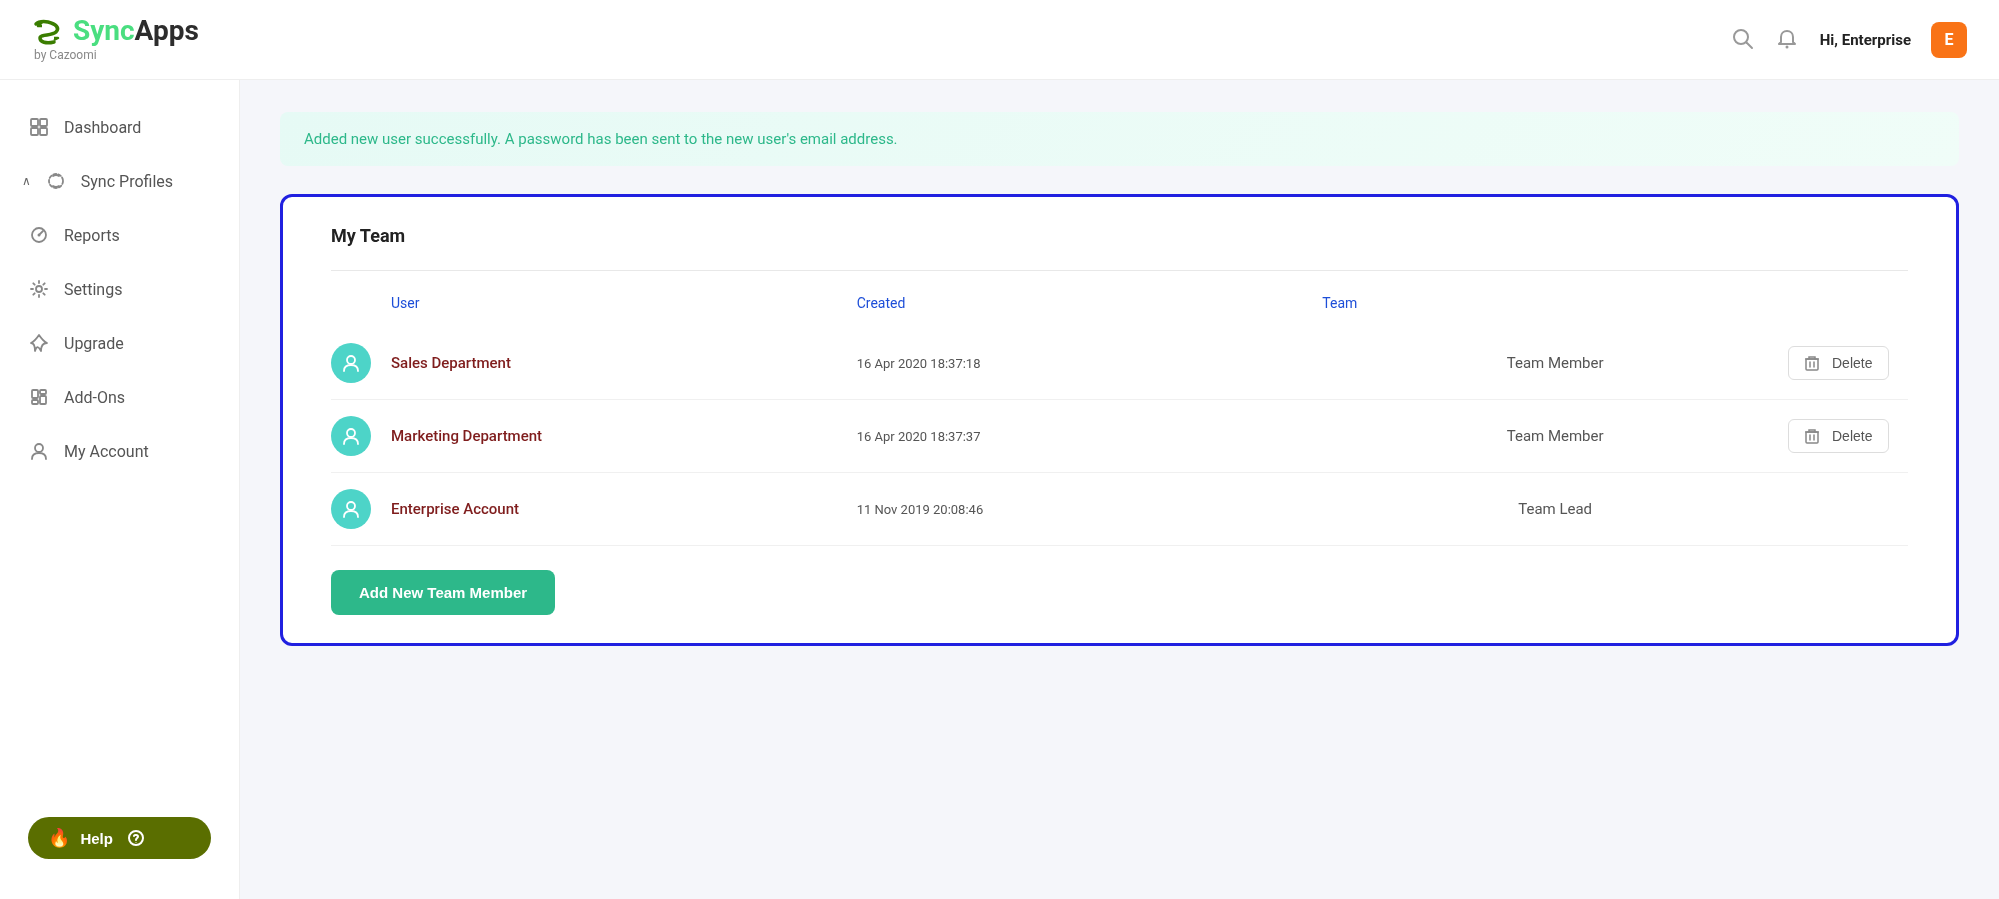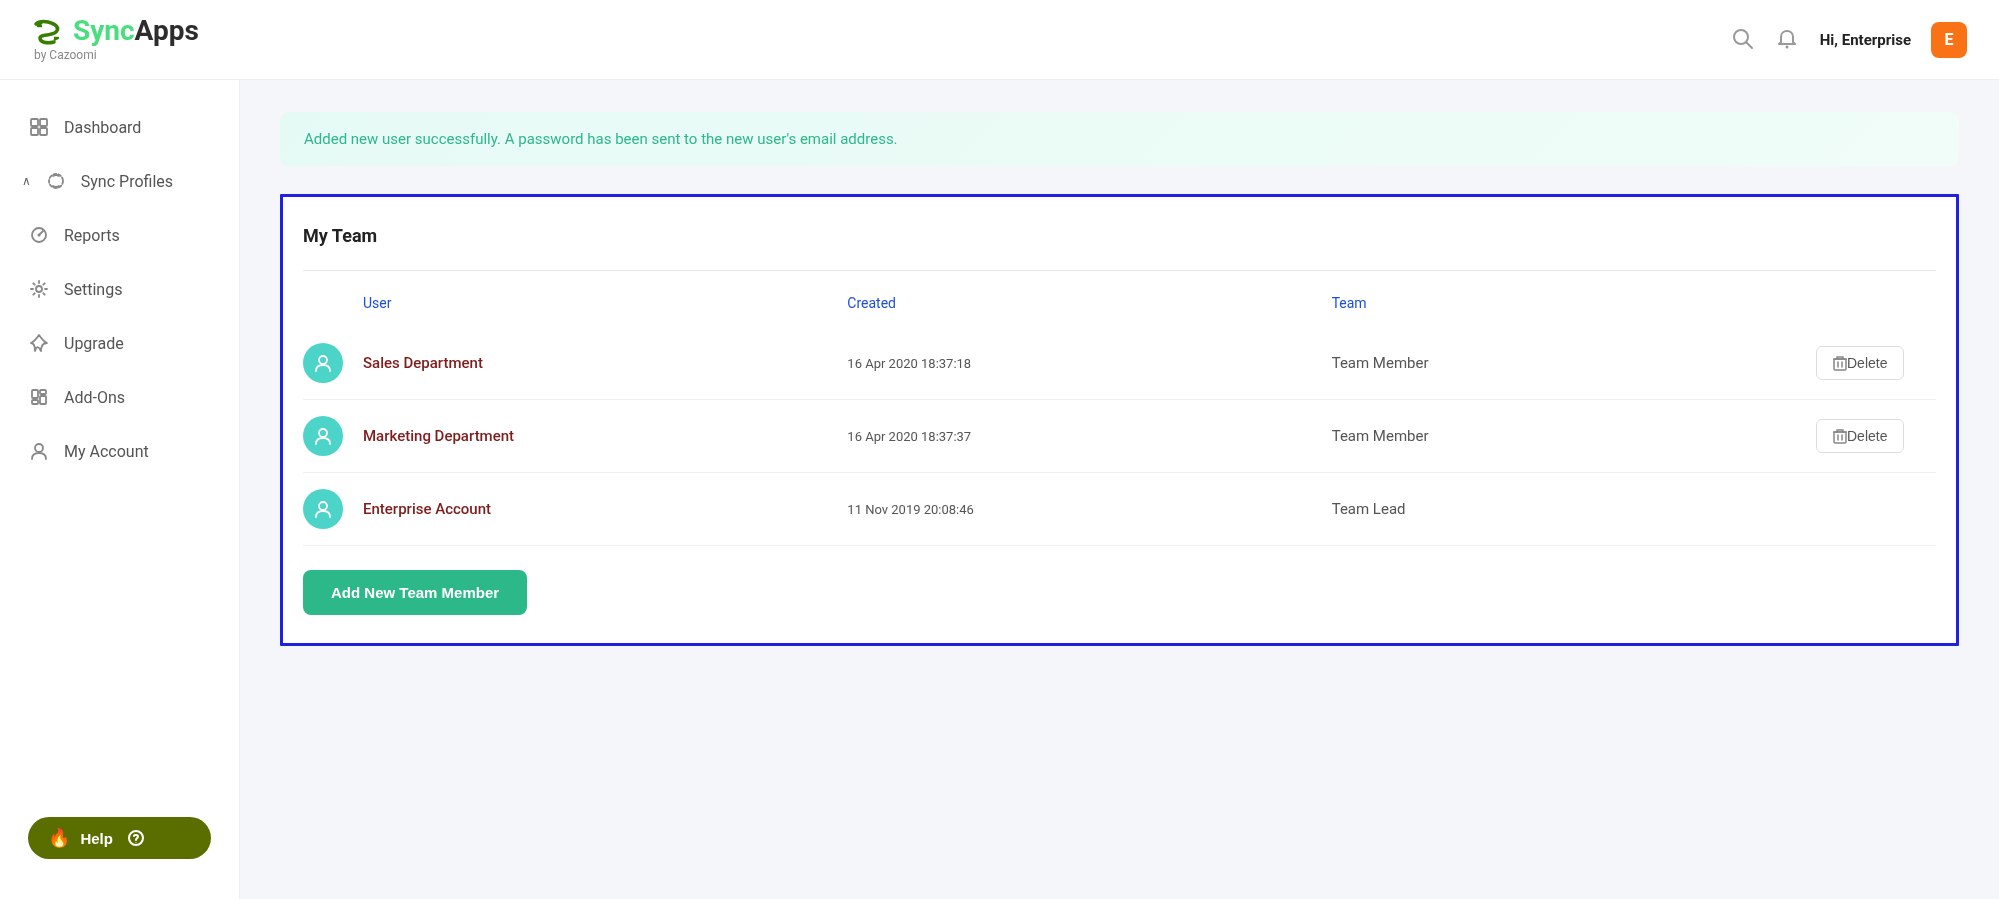--- a/index.html
+++ b/index.html
@@ -152,22 +152,22 @@
       padding: 18px 24px;
       margin-bottom: 28px;
       color: #2db88a;
       font-size: 15px;
     }
 
     
     .team-card {
       background: #fff;
       border: 3px solid #2020e0;
-      border-radius: 1px;
-      padding: 28px 20px;
+      border-radius: 12px;
+      padding: 28px 48px;
     }
     .team-title {
       font-size: 18px;
       font-weight: 700;
       color: #222;
       margin-bottom: 24px;
     }
     .table-divider {
       border: none;
       border-top: 1px solid #e8e8e8;
@@ -203,25 +203,26 @@
       color: #7f1d1d;
       font-weight: 500;
     }
     .created-date {
       font-size: 13px;
       color: #555;
     }
     .team-role {
       font-size: 15px;
       color: #555;
+      text-align: center;
     }
     .delete-btn {
       display: flex;
       align-items: center;
-      gap: 0;
+      gap: 13px;
       border: 1px solid #ddd;
       border-radius: 6px;
       background: #fff;
       padding: 8px 16px;
       cursor: pointer;
       color: #555;
       font-size: 14px;
     }
 
     .add-btn {

